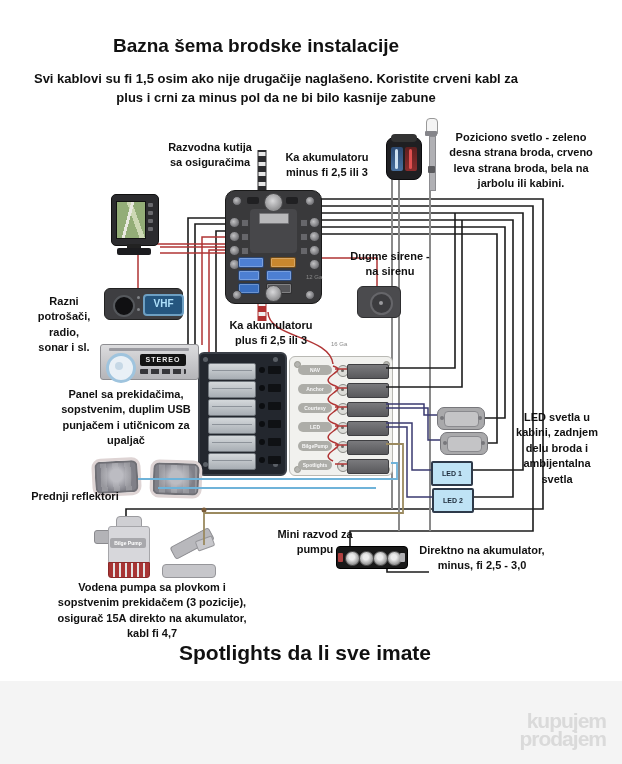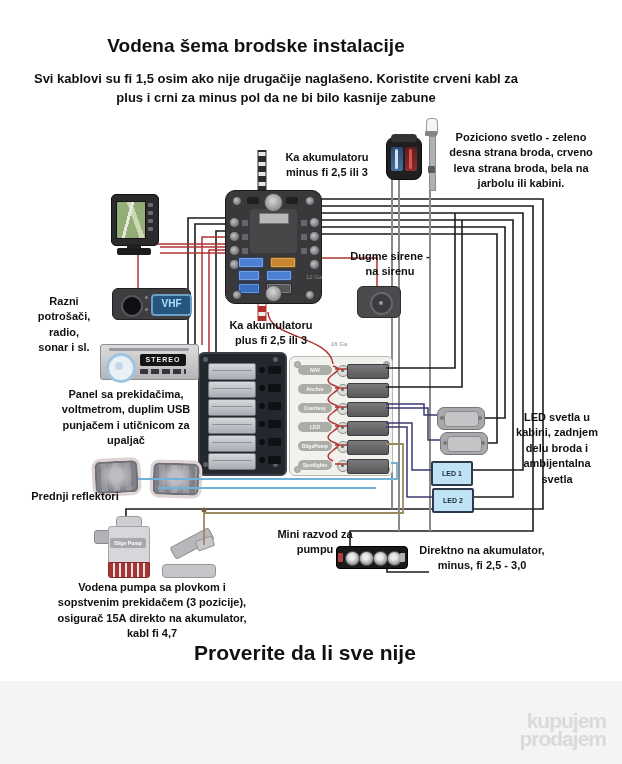--- a/index.html
+++ b/index.html
@@ -33,21 +33,21 @@
 
   
   .swpanel{left:198px;top:352px;width:85px;height:120px;background:#23272e;border:2px solid #3b4048;border-radius:6px;}
   .sw-screw{width:5px;height:5px;border-radius:50%;background:#5a5f66;}
   .rocker{left:8px;width:46px;height:15px;background:linear-gradient(#d4d8db,#a8aeb4);border:1px solid #70767c;border-radius:2px;}
   .rocker::after{content:"";position:absolute;left:3px;top:6px;right:3px;height:1px;background:#8d939a;}
   .sw-ind{left:59px;width:6px;height:6px;border-radius:50%;background:#0c0e11;}
   .sw-plate{left:68px;width:13px;height:8px;background:#0f1114;border-radius:1px;}
 
   
-  .vhf{left:104px;top:288px;width:77px;height:30px;background:#3e3e41;border:1px solid #222;border-radius:6px;margin-left:8px;}
+  .vhf{left:104px;top:288px;width:77px;height:30px;background:#3e3e41;border:1px solid #222;border-radius:6px;}
   .vhf-knob{left:8px;top:6px;width:18px;height:18px;border-radius:50%;background:#101012;border:2px solid #55585c;}
   .vhf-dot{left:32px;width:3px;height:3px;border-radius:50%;background:#818488;}
   .vhf-disp{left:38px;top:5px;width:37px;height:18px;background:#25567f;border:2px solid #6d9fc2;border-radius:4px;
             color:#aee0fa;font-weight:bold;font-size:10px;text-align:center;line-height:15px;}
 
   
   .stereo{left:100px;top:344px;width:97px;height:34px;background:linear-gradient(#dcdcde,#b5b5b9);border:1px solid #8e8e92;border-radius:3px;}
   .st-slot{left:8px;top:3px;width:80px;height:3px;background:#9a9aa0;border-radius:1px;}
   .st-knob{left:5px;top:8px;width:24px;height:24px;border-radius:50%;background:#e9f0f6;border:3px solid #9fc4de;}
   .st-knob::after{content:"";position:absolute;left:6px;top:6px;width:8px;height:8px;border-radius:50%;background:#c6d8e6;}
@@ -342,58 +342,60 @@
     </g>
     <g stroke="#9b8a5f" stroke-width="1.8" fill="none">
       <path d="M386 444 H403 V513 H204 V545"></path>
     </g>
     <g stroke="#6fb3d9" stroke-width="1.8" fill="none">
       <path d="M138 479 H397 V463 H391"></path>
       <path d="M158 488 H376"></path>
     </g>
   </svg>
 
-  <div class="lbl" style="left:96px;top:36px;width:320px;font-size:19px;line-height:1.1">Vodena šema brodske instalacije</div>
+  <div class="lbl" style="left:96px;top:36px;width:320px;font-size:19px;line-height:1.1">Bazna šema brodske instalacije</div>
   <div class="lbl" style="left:26px;top:70px;width:500px;font-size:13px;line-height:1.45">Svi kablovi su fi 1,5 osim ako nije drugačije naglašeno. Koristite crveni kabl za
 plus i crni za minus pol da ne bi bilo kasnije zabune</div>
 
+  <div class="lbl" style="left:145px;top:140px;width:130px">Razvodna kutija
+sa osiguračima</div>
   <div class="lbl" style="left:267px;top:150px;width:120px">Ka akumulatoru
 minus fi 2,5 ili 3</div>
   <div class="lbl" style="left:431px;top:130px;width:180px">Poziciono svetlo - zeleno
 desna strana broda, crveno
 leva strana broda, bela na
 jarbolu ili kabini.</div>
   <div class="lbl" style="left:330px;top:249px;width:120px">Dugme sirene -
 na sirenu</div>
   <div class="lbl" style="left:24px;top:294px;width:80px">Razni
 potrošači,
 radio,
 sonar i sl.</div>
   <div class="lbl" style="left:211px;top:318px;width:120px">Ka akumulatoru
 plus fi 2,5 ili 3</div>
   <div class="lbl" style="left:36px;top:387px;width:180px">Panel sa prekidačima,
-voltmetrom, duplim USB
+sopstvenim, duplim USB
 punjačem i utičnicom za
 upaljač</div>
   <div class="lbl" style="left:15px;top:489px;width:120px">Prednji reflektori</div>
   <div class="lbl" style="left:487px;top:410px;width:140px">LED svetla u
 kabini, zadnjem
 delu broda i
 ambijentalna
 svetla</div>
   <div class="lbl" style="left:255px;top:527px;width:120px">Mini razvod za
 pumpu</div>
   <div class="lbl" style="left:402px;top:543px;width:160px">Direktno na akumulator,
 minus, fi 2,5 - 3,0</div>
   <div class="lbl" style="left:42px;top:580px;width:220px">Vodena pumpa sa plovkom i
 sopstvenim prekidačem (3 pozicije),
 osigurač 15A direkto na akumulator,
 kabl fi 4,7</div>
 
-  <div class="lbl" style="left:155px;top:641px;width:300px;font-size:21px;line-height:1.1">Proverite da li sve nije</div>
+  <div class="lbl" style="left:155px;top:641px;width:300px;font-size:21px;line-height:1.1">Spotlights da li sve imate</div>
 
   <div class="gauge" style="left:306px;top:274px">12 Ga</div>
   <div class="gauge" style="left:331px;top:341px">16 Ga</div>
 
   <div class="wm">
     <div>kupujem</div>
     <div>prodajem</div>
   </div>
 
 </div>

